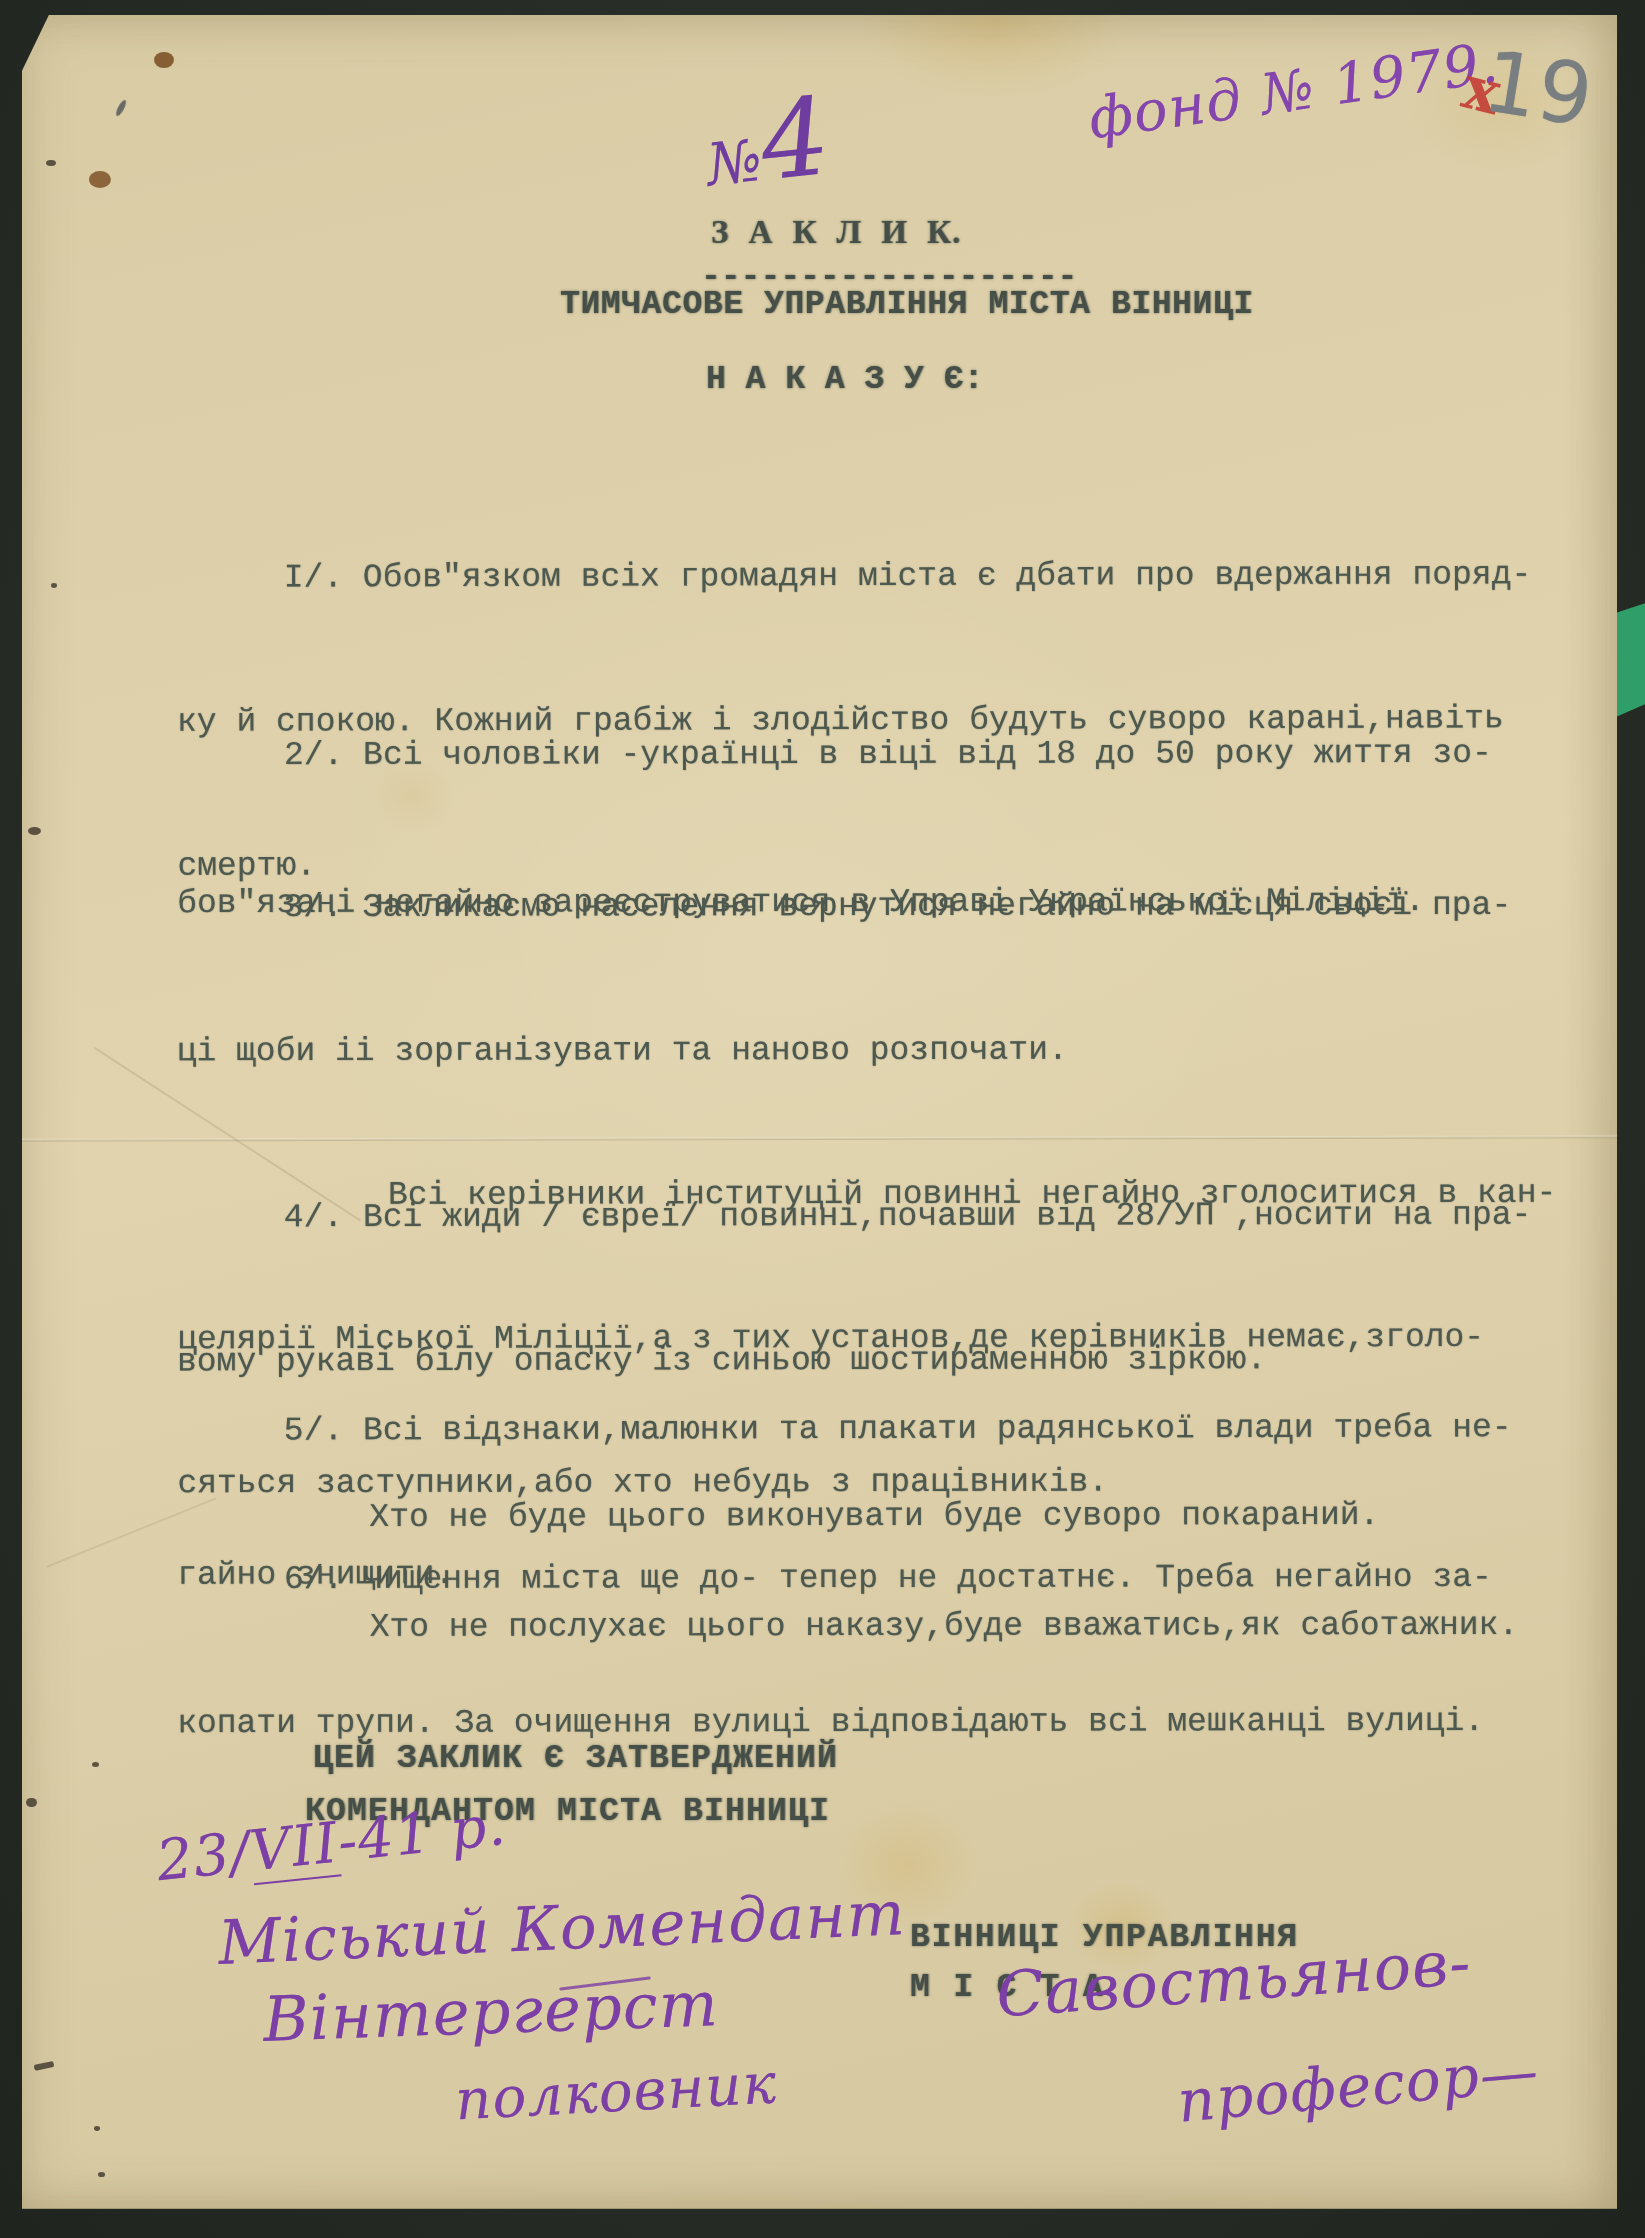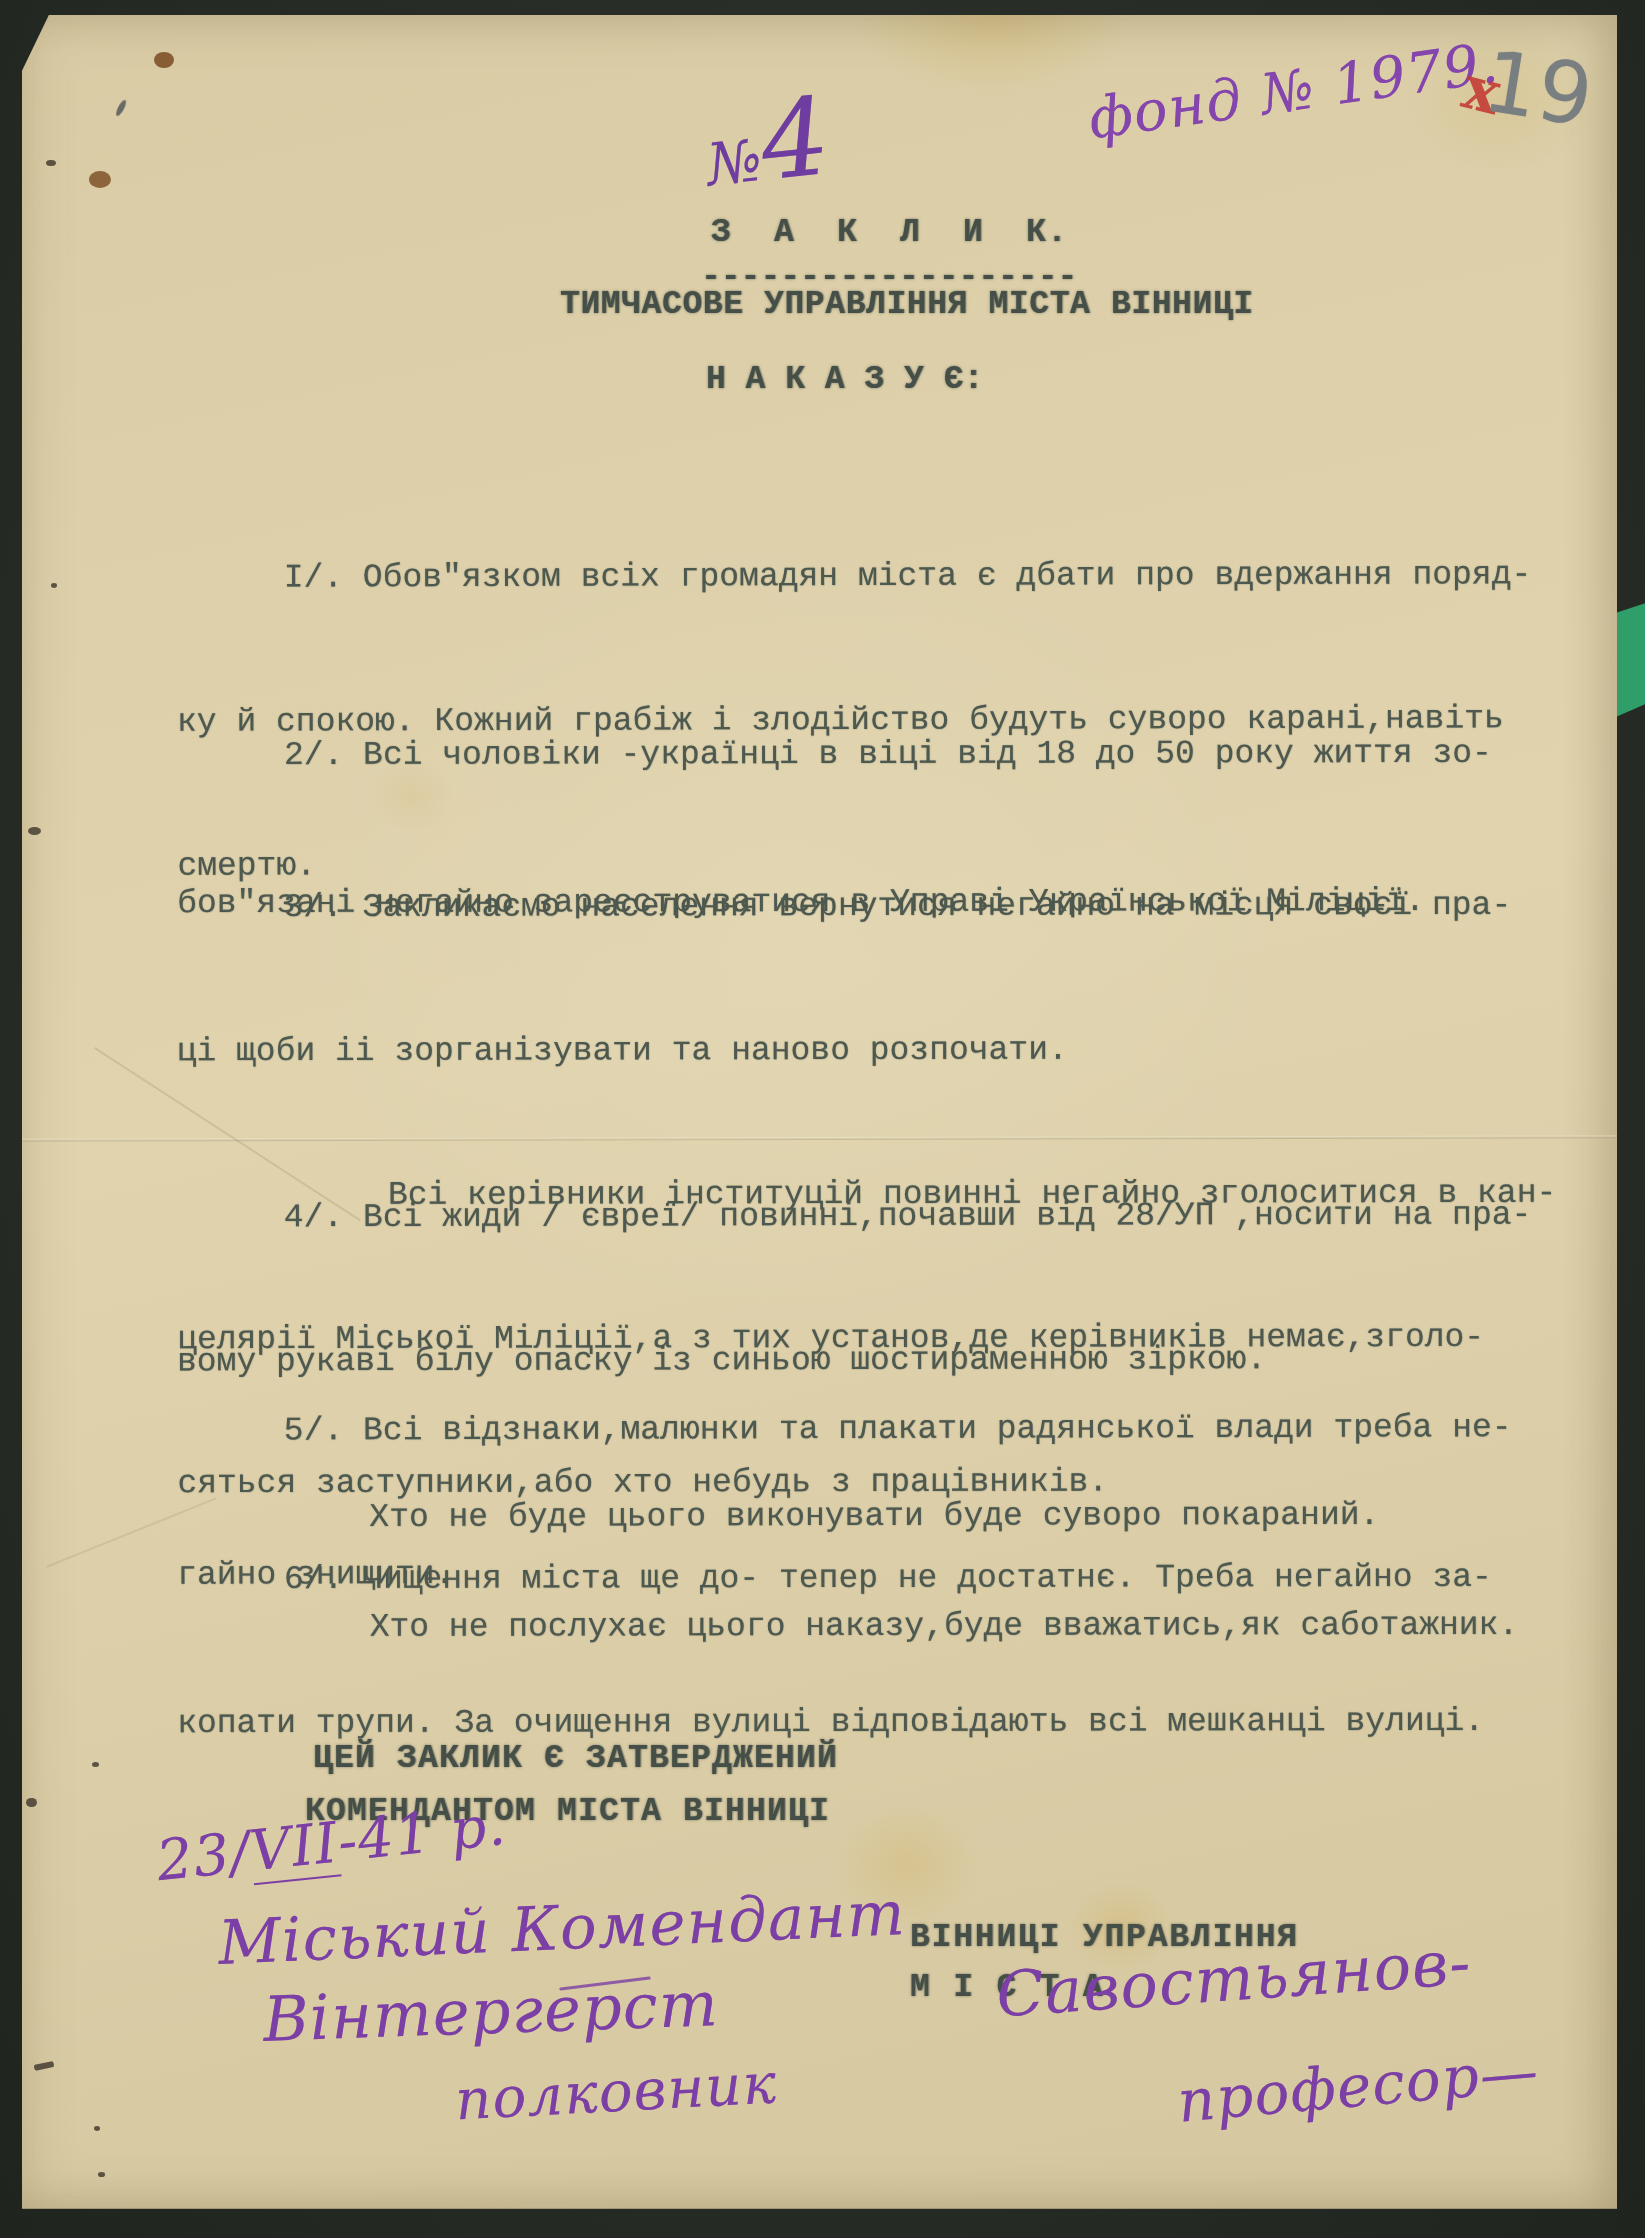--- a/index.html
+++ b/index.html
@@ -63,21 +63,21 @@
     <div class="crease" style="left:73px;top:1032px;width:317px;height:1.8px;background:rgba(118,98,58,0.18);filter:blur(0.6px);transform:rotate(33deg);transform-origin:left top;"></div>
     <div class="crease" style="left:24.4px;top:1551px;width:183px;height:1.8px;background:rgba(118,98,58,0.14);filter:blur(0.6px);transform:rotate(-22deg);transform-origin:left top;"></div>
 
     <div class="hw" style="left:683px;top:65px;transform:rotate(-6deg);">
       <span style="font-size:58px;color:#6f3da0;">№</span><span style="font-size:107px;color:#6f3da0;">4</span>
     </div>
     <div class="hw" style="left:1065px;top:43px;font-size:56px;transform:rotate(-8deg);color:#8445ad;">фонд № 1979.</div>
     <div class="redmark" style="left:1442px;top:40px;font-size:60px;transform:rotate(14deg);opacity:.9;">х</div>
     <div class="pencil" style="left:1462px;top:24.4px;font-size:85px;transform:rotate(9deg);">19</div>
 
-    <div class="tw smudge" style="left:689px;top:199px;letter-spacing:1.2px;">З  А  К  Л  И  К.</div>
+    <div class="tw smudge" style="left:689px;top:199px;letter-spacing:1.2px;font-family:Liberation Serif, serif;">З  А  К  Л  И  К.</div>
     <div class="tw smudge" style="left:679px;top:244px;">-------------------</div>
     <div class="tw smudge" style="left:538px;top:271px;letter-spacing:0.6px;">ТИМЧАСОВЕ УПРАВЛІННЯ МІСТА ВІННИЦІ</div>
     <div class="tw smudge" style="left:684px;top:346px;">Н А К А З У Є:</div>
 
     <div class="para" style="top:442px;transform:rotate(-0.15deg);">
       <div class="ln ind1">І/. Обов"язком всіх громадян міста є дбати про вдержання поряд-</div>
       <div class="ln">ку й спокою. Кожний грабіж і злодійство будуть суворо карані,навіть</div>
       <div class="ln">смертю.</div>
     </div>
     <div class="para" style="top:620px;transform:rotate(-0.1deg);">

